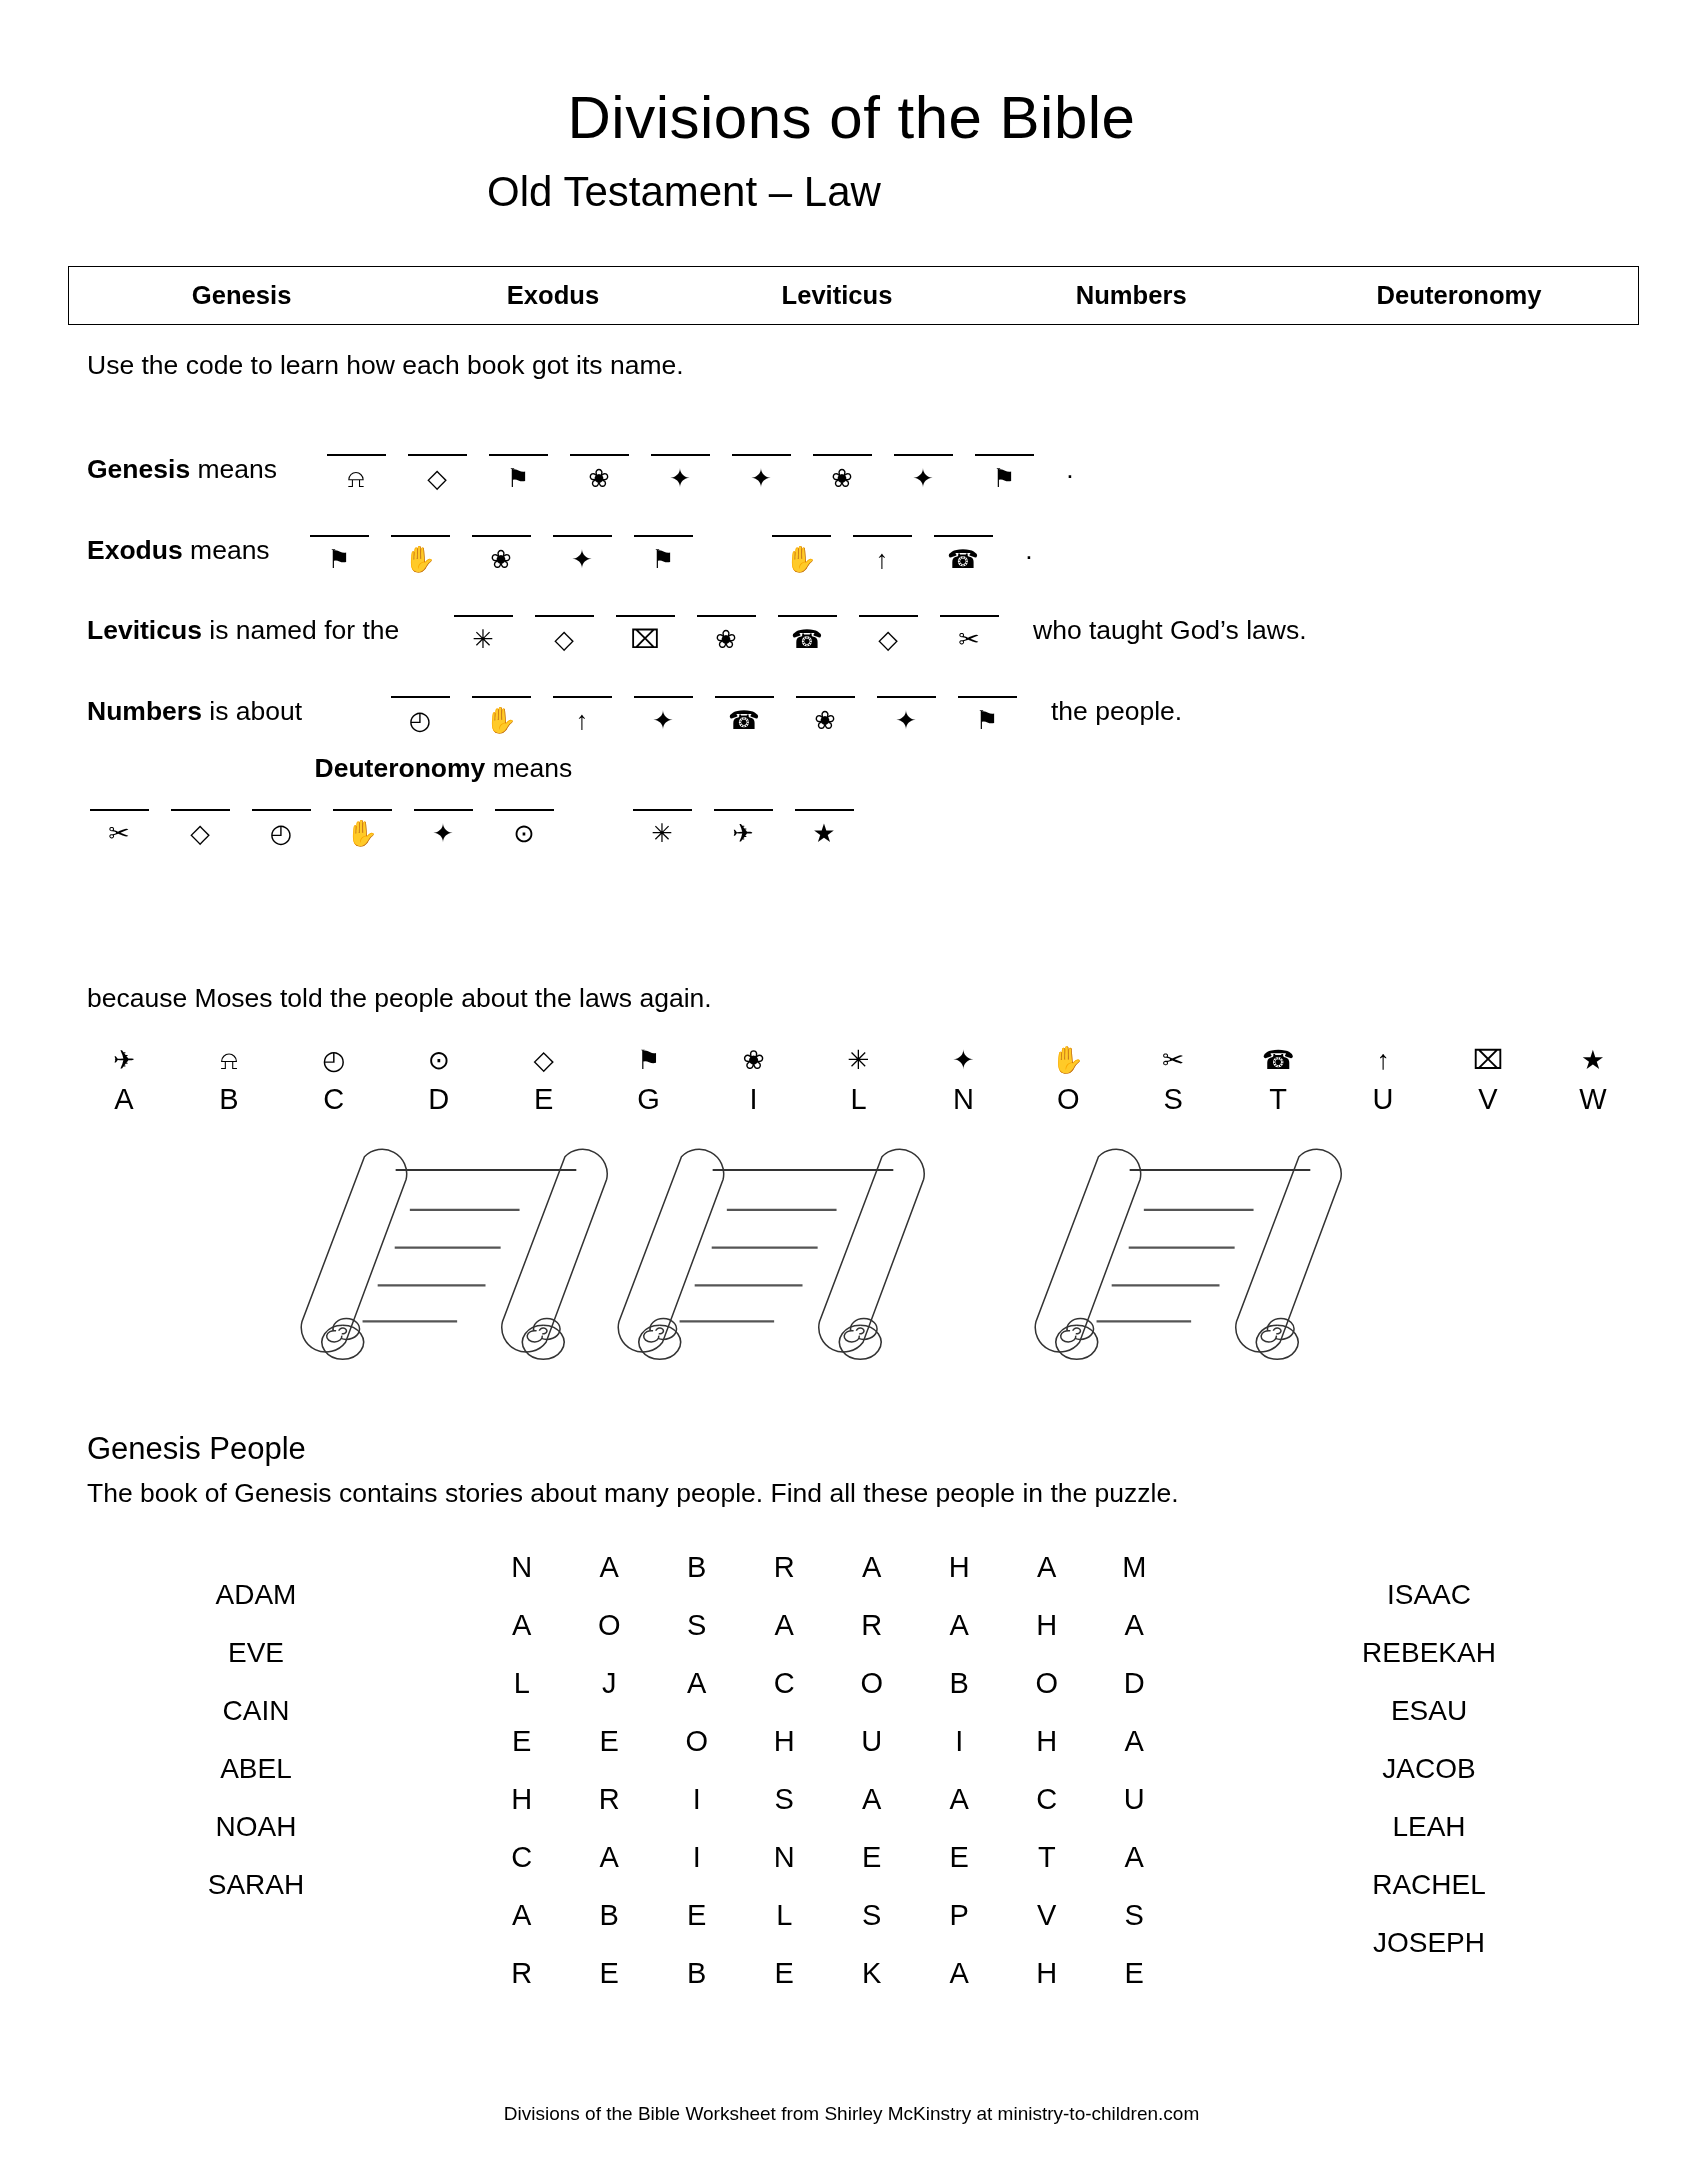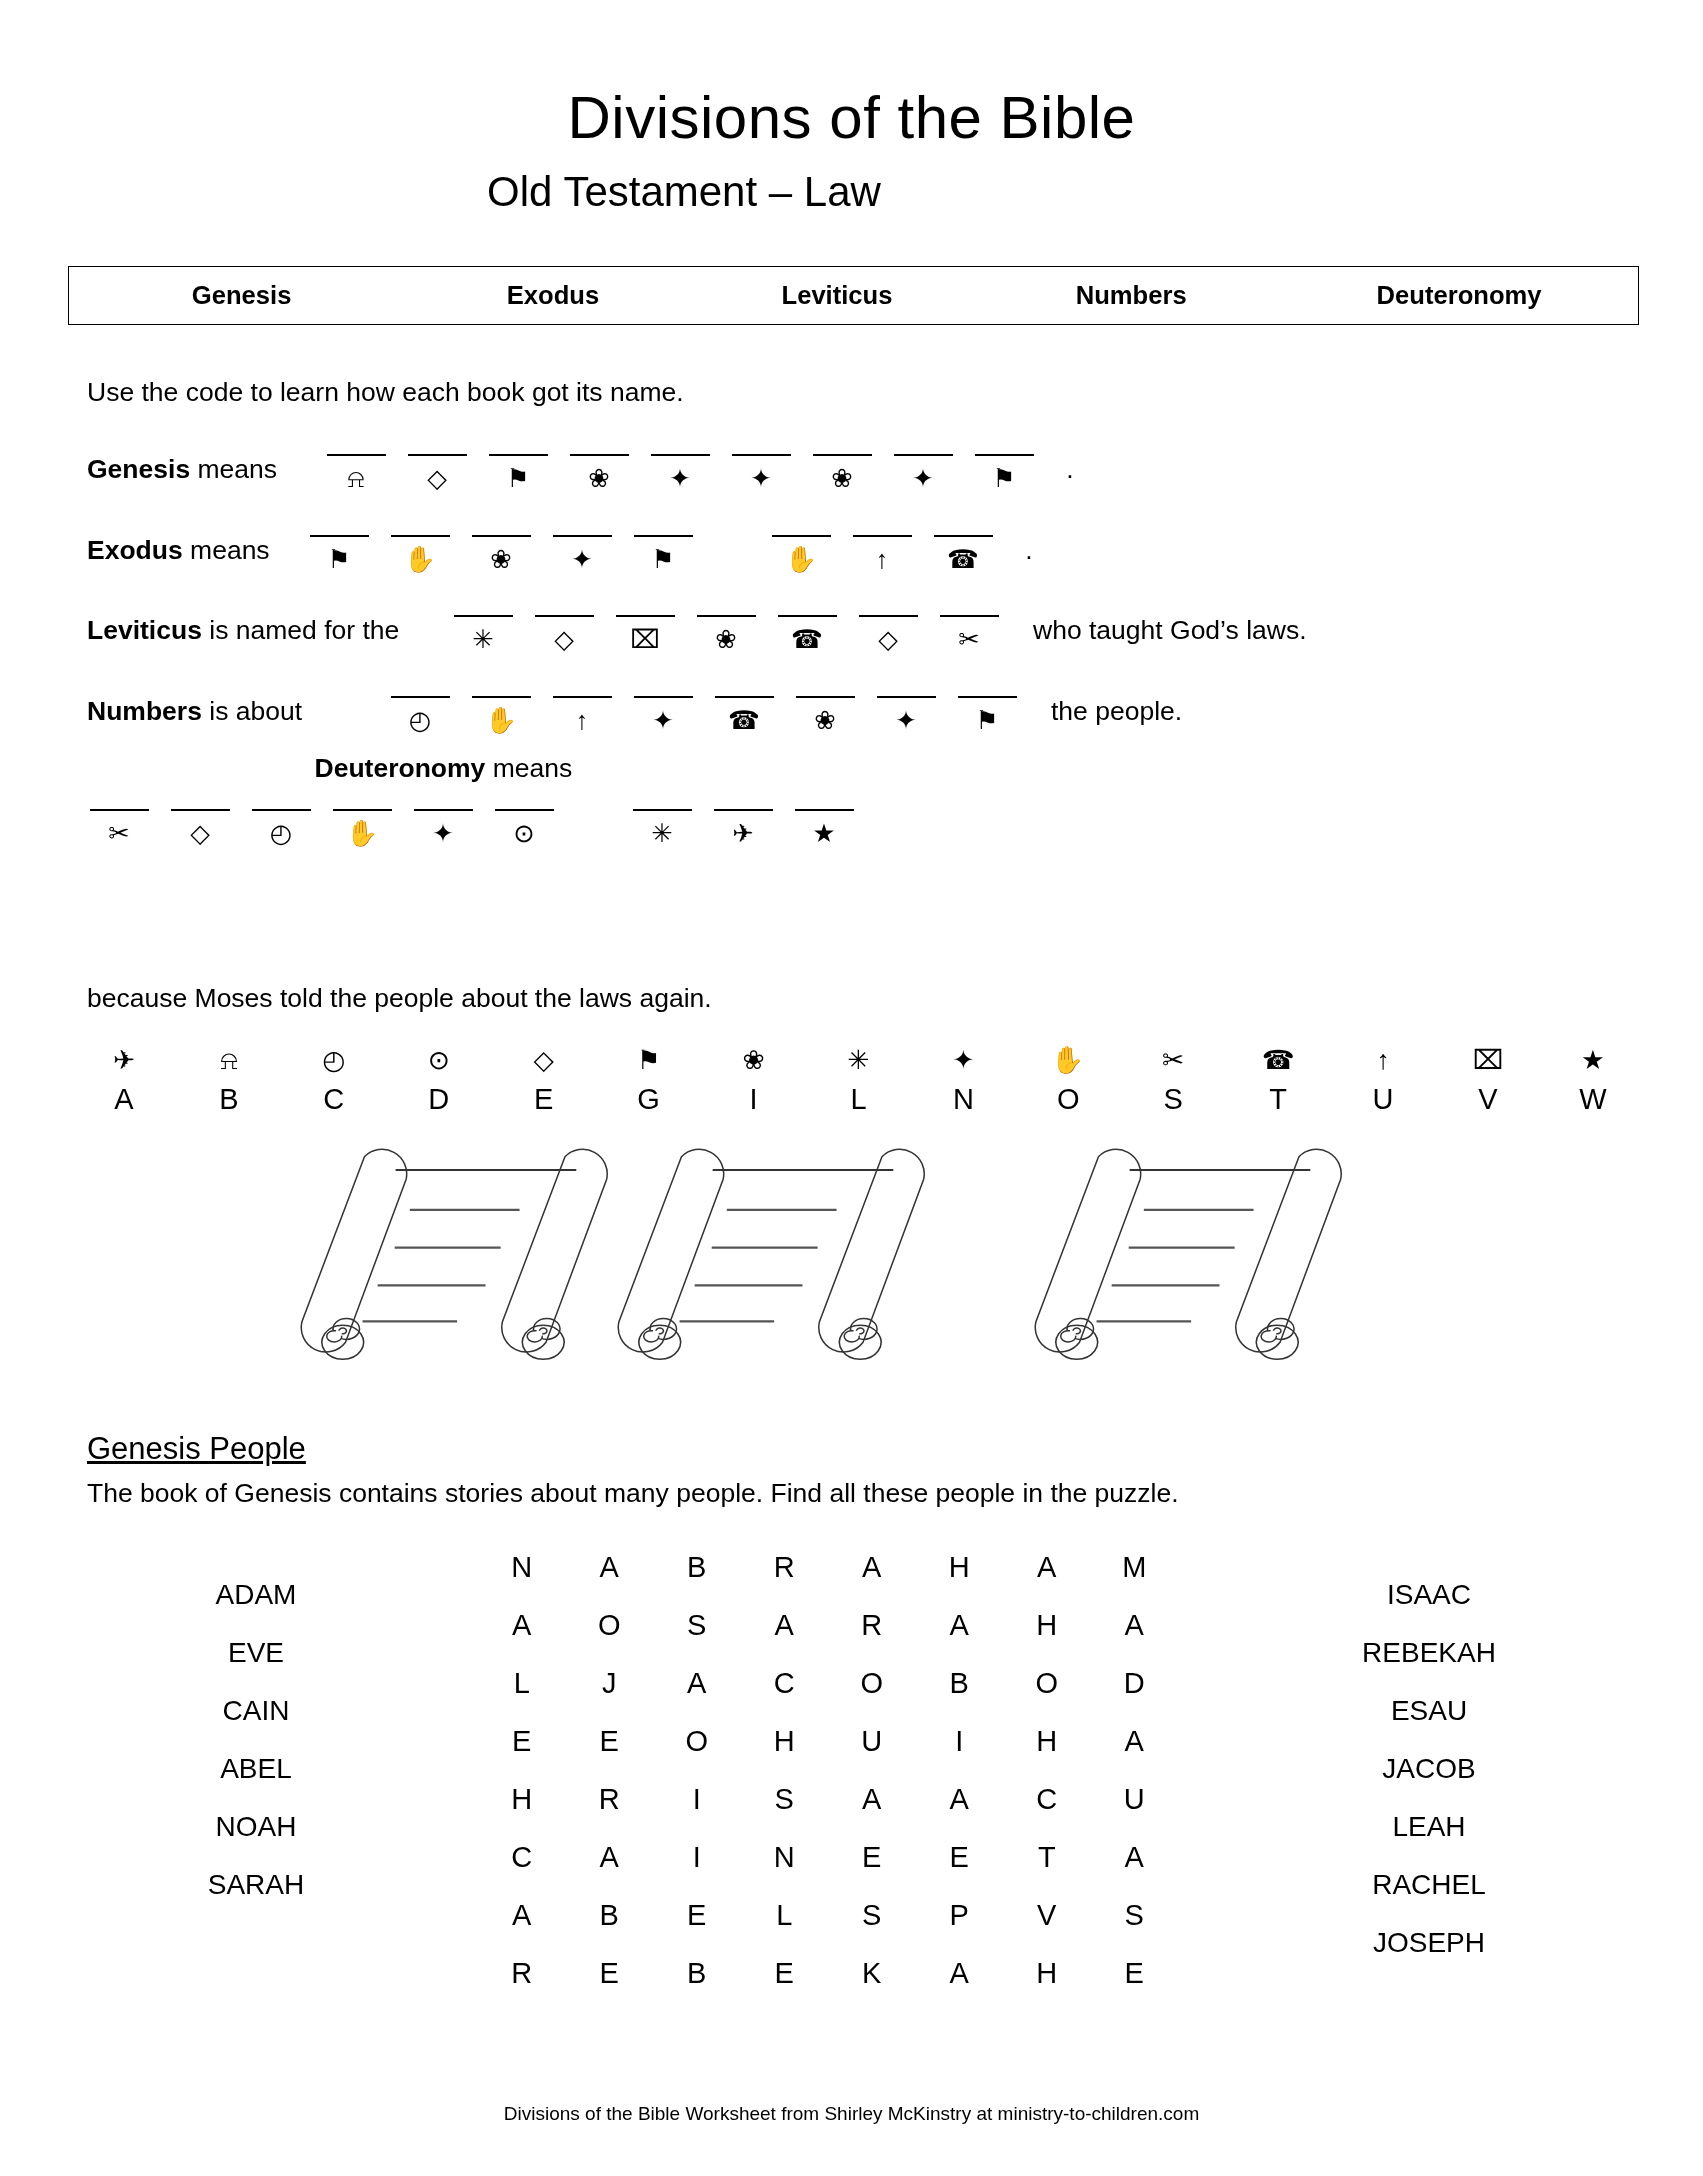--- a/index.html
+++ b/index.html
@@ -62,21 +62,21 @@
   }
   .book-name.b0 { width: 22.0%; }
   .book-name.b1 { width: 17.7%; }
   .book-name.b2 { width: 18.5%; }
   .book-name.b3 { width: 19.0%; }
   .book-name.b4 { width: 22.8%; }
 
   
   .instruction {
     position: absolute;
-    left: 87px; top: 377px;
+    left: 87px; top: 350px;
     font-size: 26.5px;
   }
 
   
   .puzzle-line {
     position: absolute;
     left: 87px;
     height: 91px;
     display: flex;
     align-items: center;
@@ -169,21 +169,20 @@
   }
   .scroll.s0 { left: 175px; }
   .scroll.s1 { left: 492px; }
   .scroll.s2 { left: 909px; }
 
   
   .gp-heading {
     position: absolute;
     left: 87px; top: 1431px;
     font-size: 31px;
-    text-decoration: underline;
   }
   .gp-desc {
     position: absolute;
     left: 87px; top: 1478px;
     font-size: 26.5px;
   }
 
   
   .wordlist {
     position: absolute;

